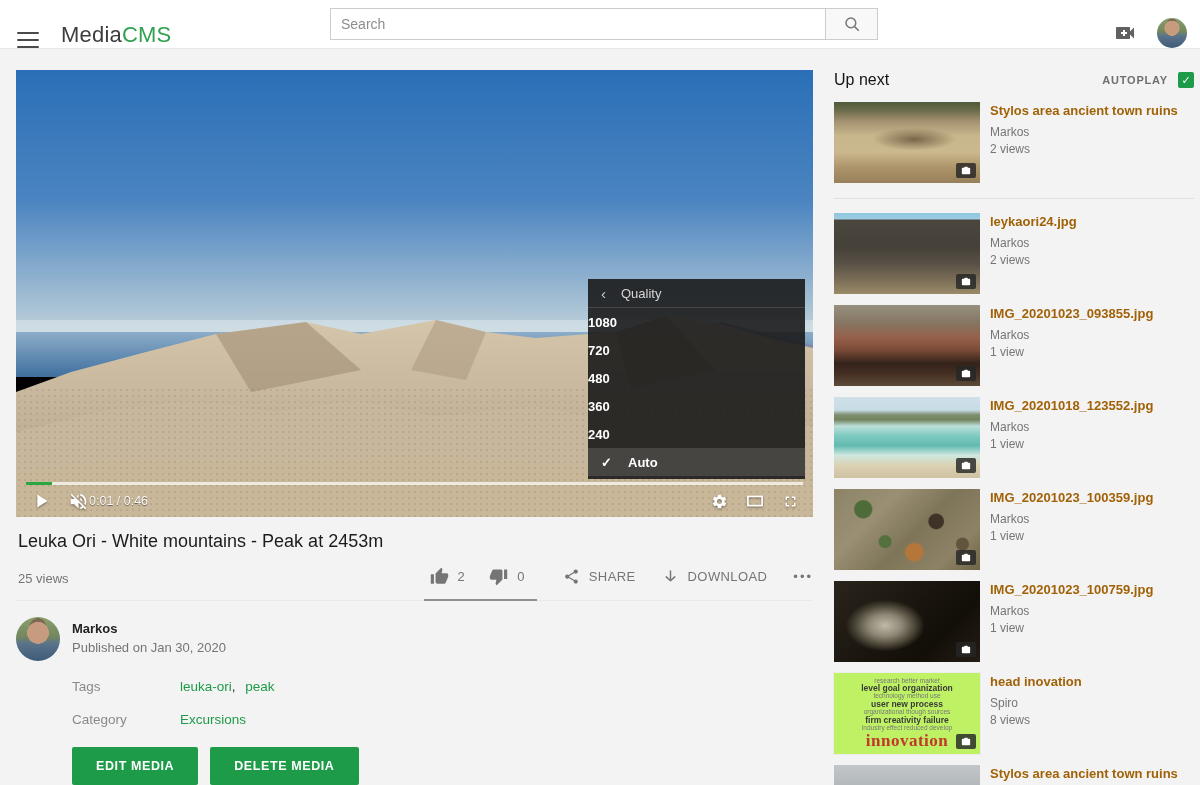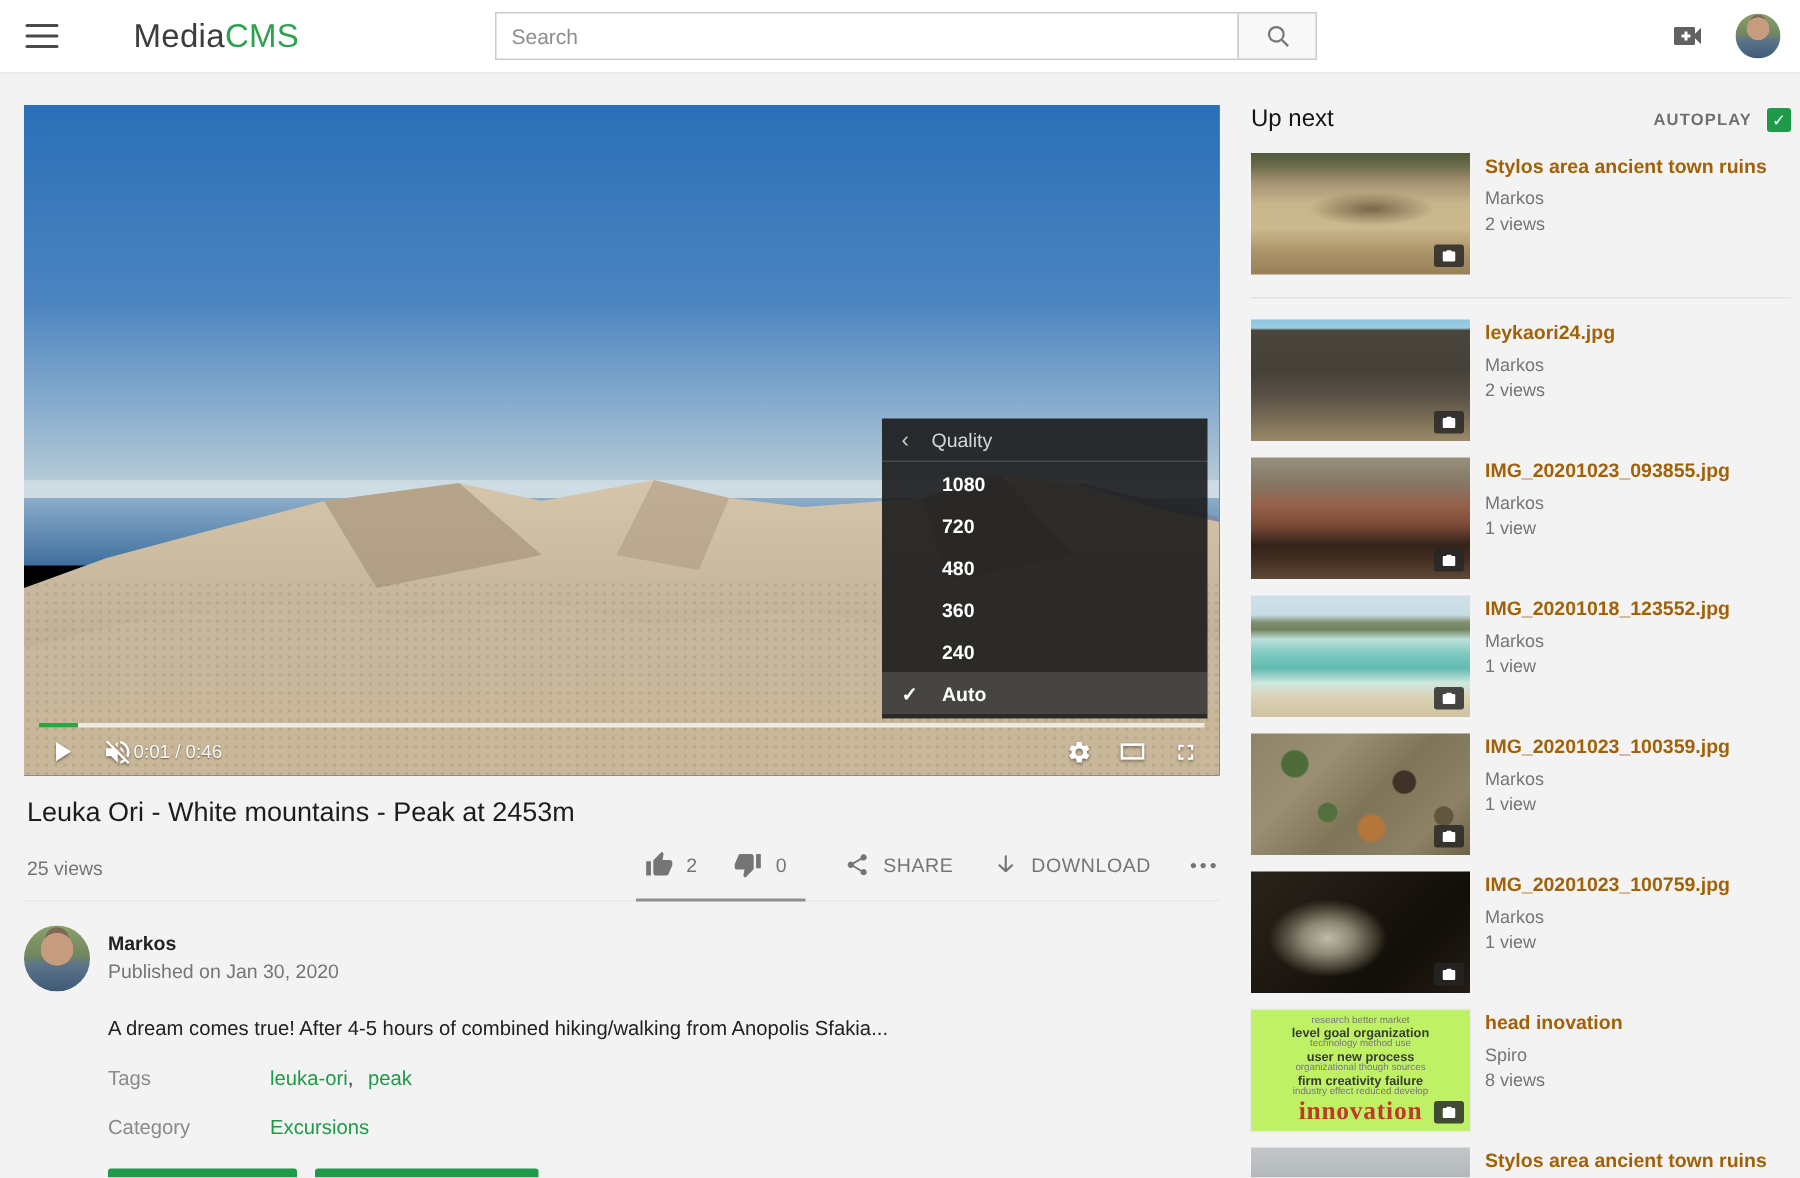--- a/index.html
+++ b/index.html
@@ -1,20 +1,20 @@
 <!DOCTYPE html>
 <html style="--accent: #1d9b48; --progress: #2ba640;"><head>
 <meta charset="utf-8">
 <style>
   html,body{margin:0;padding:0;}
   body{font-family:"Liberation Sans",sans-serif;background:#f3f3f3;}
   .app{position:relative;width:1200px;height:785px;overflow:hidden;background:#f3f3f3;}
 
   
-  .hdr{height:48px;background:#fff;border-bottom:1px solid #e8e8e8;display:flex;align-items:center;position:relative;z-index:5;gap:28px;}
+  .hdr{height:48px;background:#fff;border-bottom:1px solid #e8e8e8;display:flex;align-items:flex-end;position:relative;z-index:5;}
   .hamb{margin-left:17px;width:22px;height:16px;display:flex;flex-direction:column;justify-content:space-between;cursor:pointer;background:none;border:none;padding:0;}
   .hamb span{display:block;height:2px;background:#4a4a4a;border-radius:1px;}
   .logo{margin-left:22px;font-size:22px;color:#3d3d3d;cursor:pointer;letter-spacing:.2px;}
   .logo .accent{color:#2fa14f;}
   .searchbox{position:absolute;left:330px;top:8px;display:flex;}
   .searchbox input{width:474px;height:30px;border:1px solid #ccc;padding:0 10px;font-size:14px;color:#333;outline:none;font-family:inherit;background:#fff;}
   .searchbox input::placeholder{color:#8d8d8d;}
   .searchbox button{width:53px;height:32px;margin-left:-1px;background:#f8f8f8;border:1px solid #ccc;display:grid;place-items:center;cursor:pointer;}
   .hdr-right{margin-left:auto;margin-right:13px;display:flex;align-items:center;gap:20px;}
   .iconbtn{background:none;border:none;padding:0;cursor:pointer;display:grid;place-items:center;}
@@ -39,21 +39,21 @@
   .controls .ic{background:none;border:none;padding:0;cursor:pointer;display:grid;place-items:center;filter:drop-shadow(0 1px 1px rgba(0,0,0,.45));}
   .ctime{font-size:12.5px;color:rgba(255,255,255,.95);text-shadow:0 1px 1px rgba(0,0,0,.5);}
   .cspace{flex:1;}
   .controls .right{display:flex;align-items:center;gap:17px;}
 
   
   .qmenu{position:absolute;left:572px;top:209px;width:217px;background:rgba(27,27,27,.90);color:#eee;z-index:4;padding-bottom:3px;}
   .qm-head{height:28px;display:flex;align-items:center;padding:0 13px;border-bottom:1px solid rgba(255,255,255,.13);cursor:pointer;}
   .qm-back{color:#c9c9c9;font-size:15px;margin-right:15px;line-height:1;}
   .qm-title{font-size:13px;color:#d6d6d6;}
-  .qm-item{height:28px;display:flex;align-items:center;padding-left:40px;font-size:13px;font-weight:bold;color:#fff;cursor:pointer;}
+  .qm-item{height:28px;display:flex;align-items:center;font-size:13px;font-weight:bold;color:#fff;cursor:pointer;}
   .qm-item.sel{background:rgba(255,255,255,.13);padding-left:13px;}
   .qm-check{width:16px;margin-right:11px;font-weight:bold;font-size:13px;}
 
   
   .vtitle{margin:14px 0 0 2px;font-size:18px;font-weight:400;color:#1c1c1c;}
   .metarow{margin-top:15px;display:flex;justify-content:space-between;align-items:flex-end;border-bottom:1px solid #e9e9e9;padding-bottom:14px;}
   .views{font-size:13px;color:#757575;padding-left:2px;}
   .actions{display:flex;align-items:center;gap:26px;color:#757575;}
   .abtn{background:none;border:none;padding:0;cursor:pointer;display:flex;align-items:center;gap:9px;color:#757575;font-family:inherit;}
   .abtn .lbl{font-size:13px;letter-spacing:.4px;}
@@ -284,21 +284,20 @@
       </div>
 
       <div class="authrow">
         <div class="avatar-lg"></div>
         <div class="authinfo">
           <div class="aname">Markos</div>
           <div class="adate">Published on Jan 30, 2020</div>
         </div>
       </div>
 
-      <p class="desc">A dream comes true! After 4-5 hours of combined hiking/walking from Anopolis Sfakia...</p>
 
       <div class="inforow">
         <span class="lab">Tags</span>
         <span id="taglist"><a class="glink">leuka-ori</a><span class="tagsep">, </span><a class="glink">peak</a></span>
       </div>
       <div class="inforow">
         <span class="lab">Category</span>
         <a class="glink">Excursions</a>
       </div>
 

